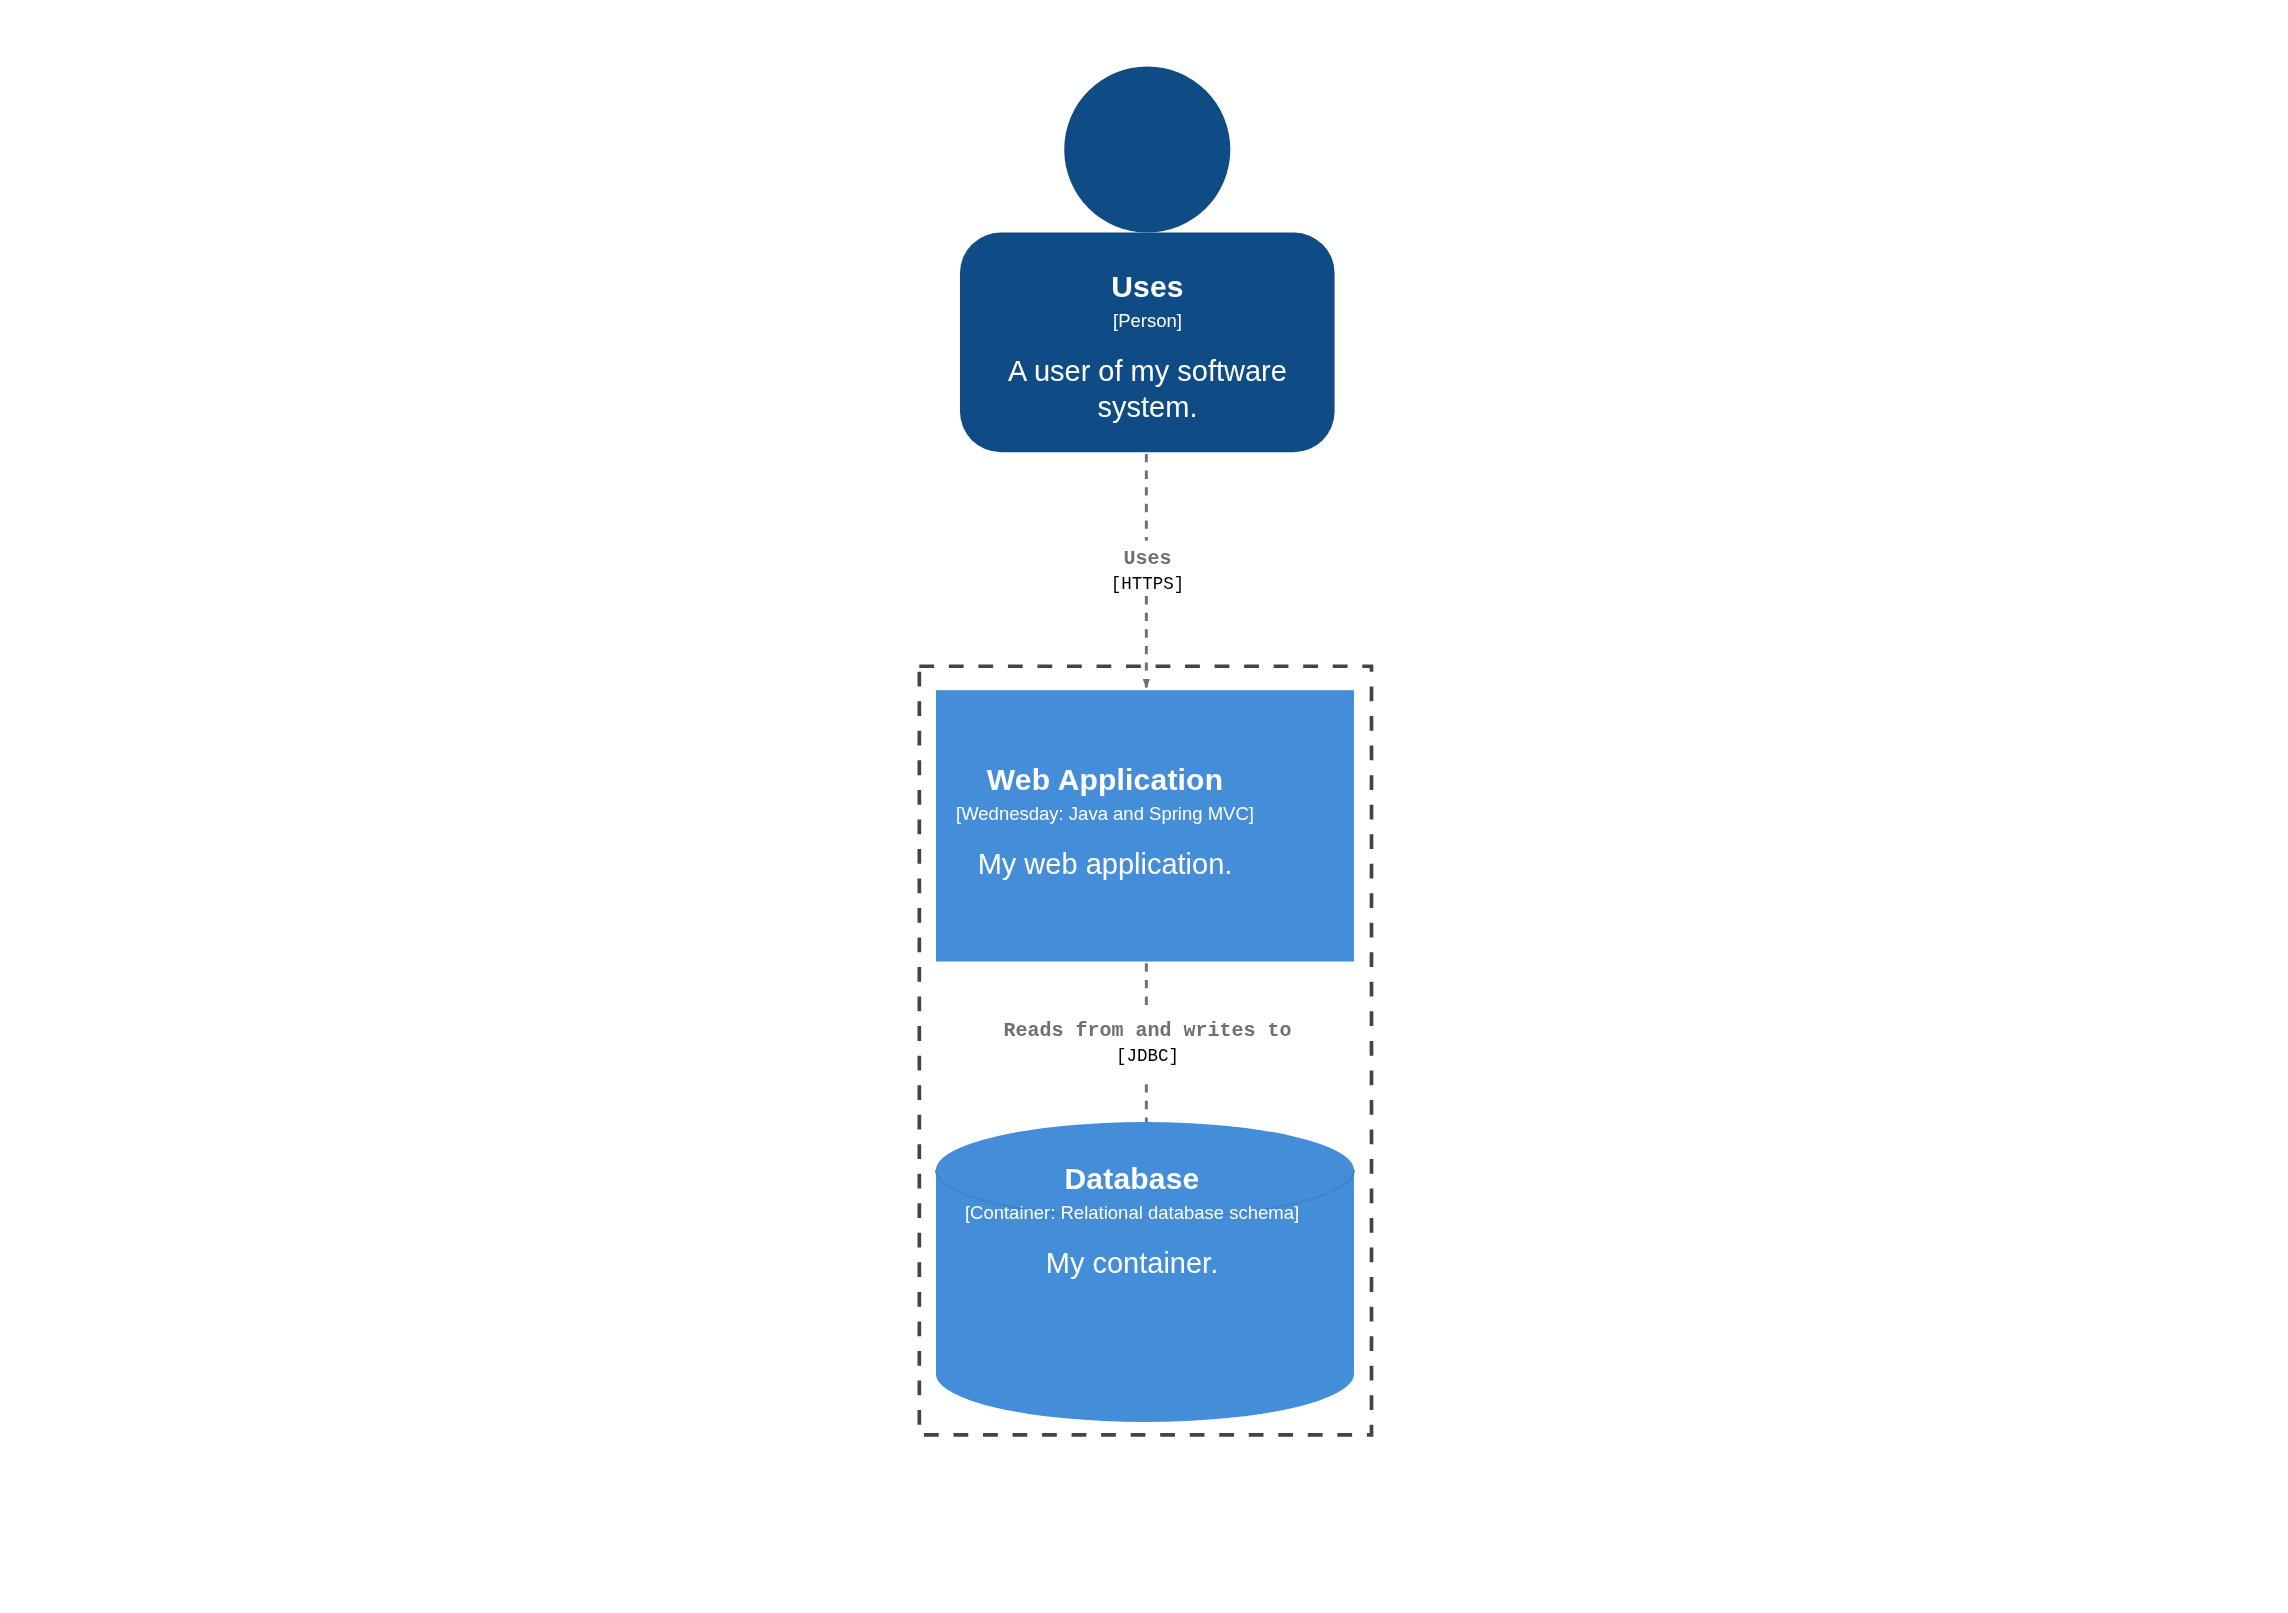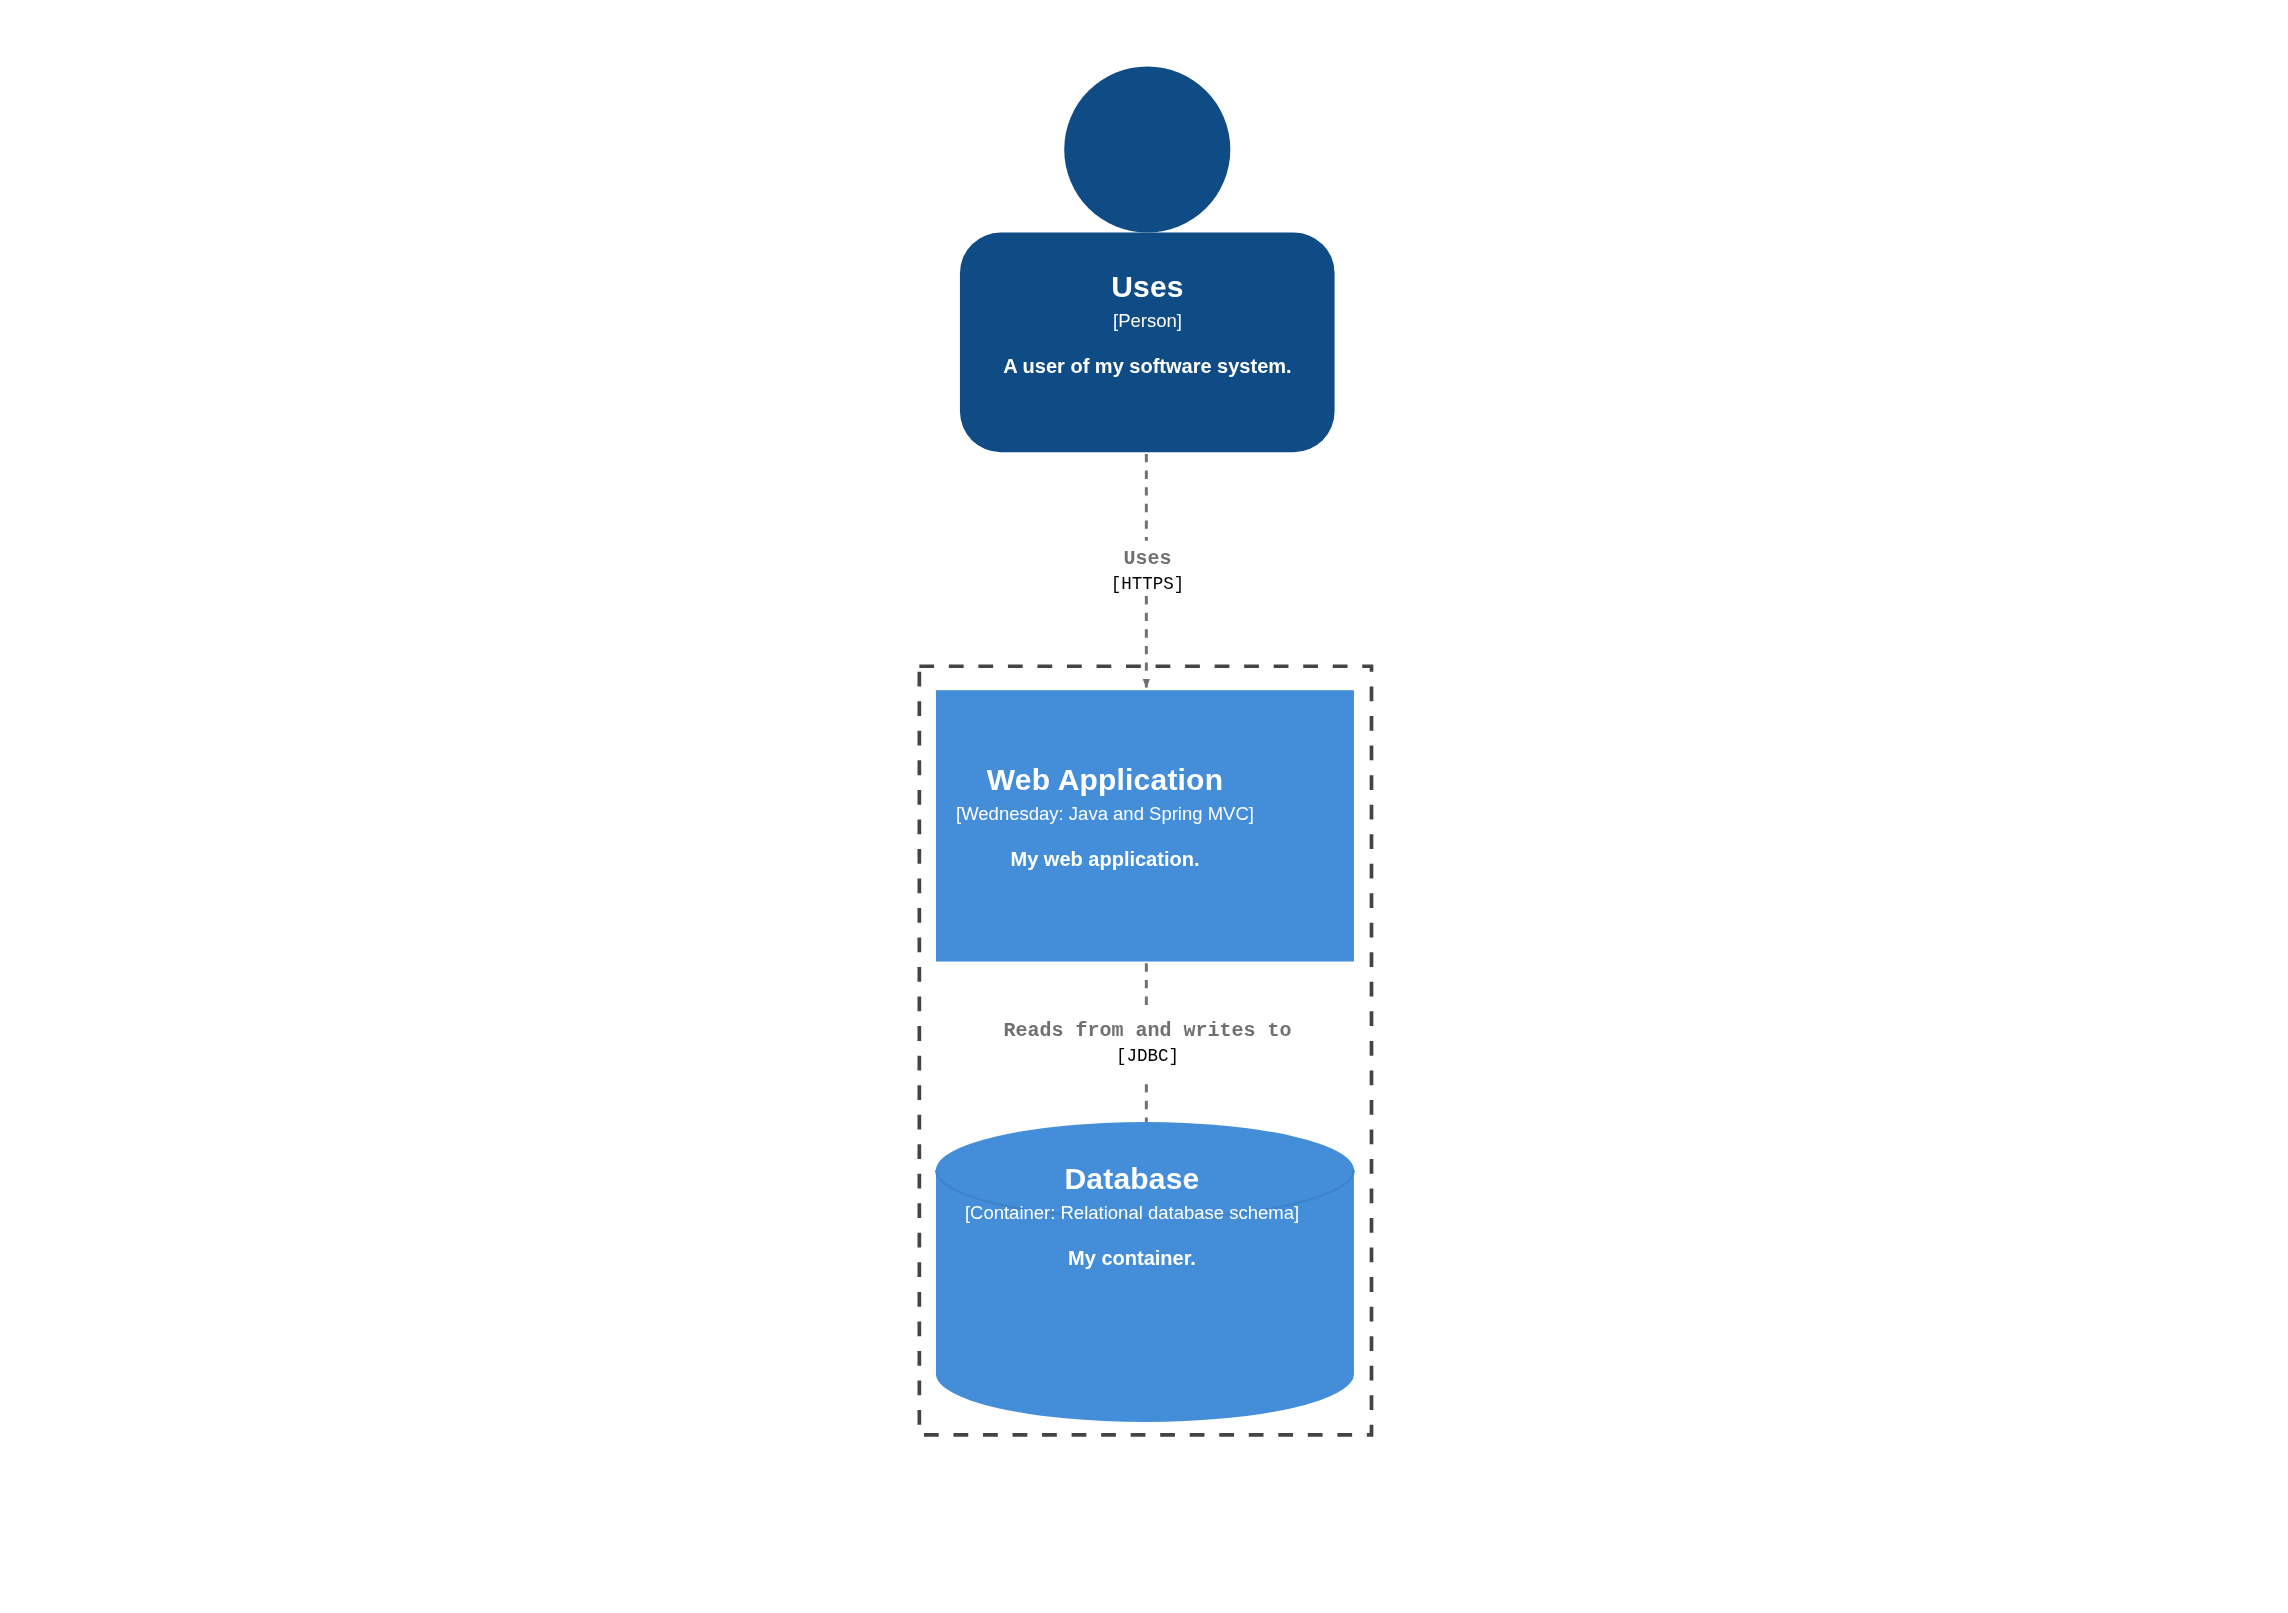--- a/index.html
+++ b/index.html
@@ -41,22 +41,22 @@
     line-height: 1.12;
     letter-spacing: 0.2px;
   }
   .node-tech {
     font-size: 18.5px;
     font-weight: normal;
     line-height: 1.2;
     margin-top: 6.5px;
   }
   .node-desc {
-    font-size: 20px;
-    font-weight: bold;
+    font-size: 29px;
+    font-weight: normal;
     line-height: 1.24;
     margin-top: 22px;
   }
 
   
   #person-text {
     left: 961px;
     top: 270px;
     width: 373px;
   }

